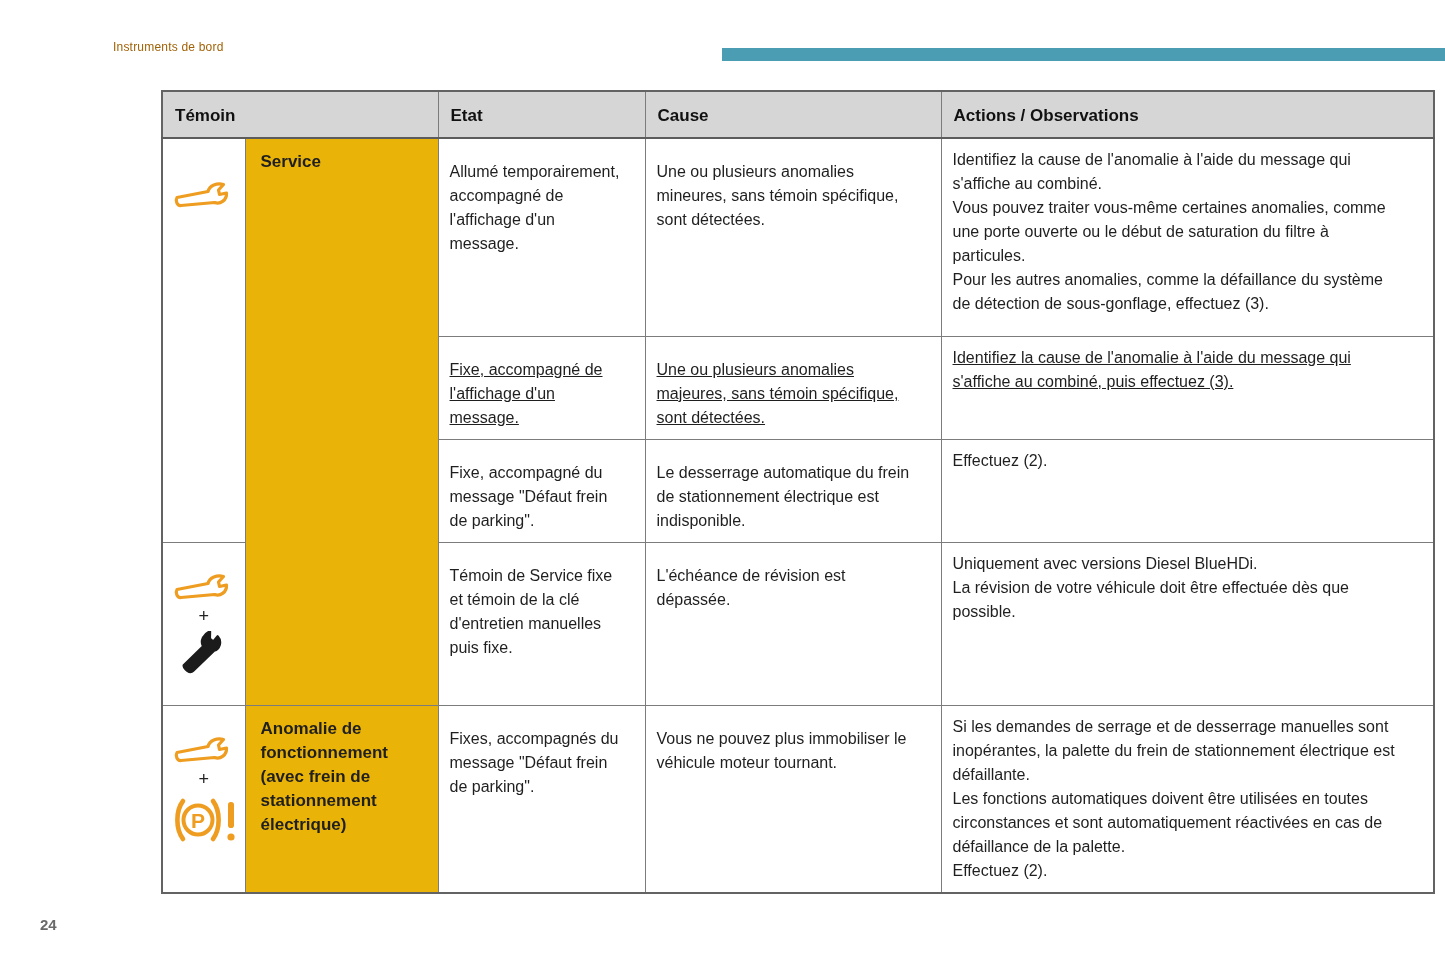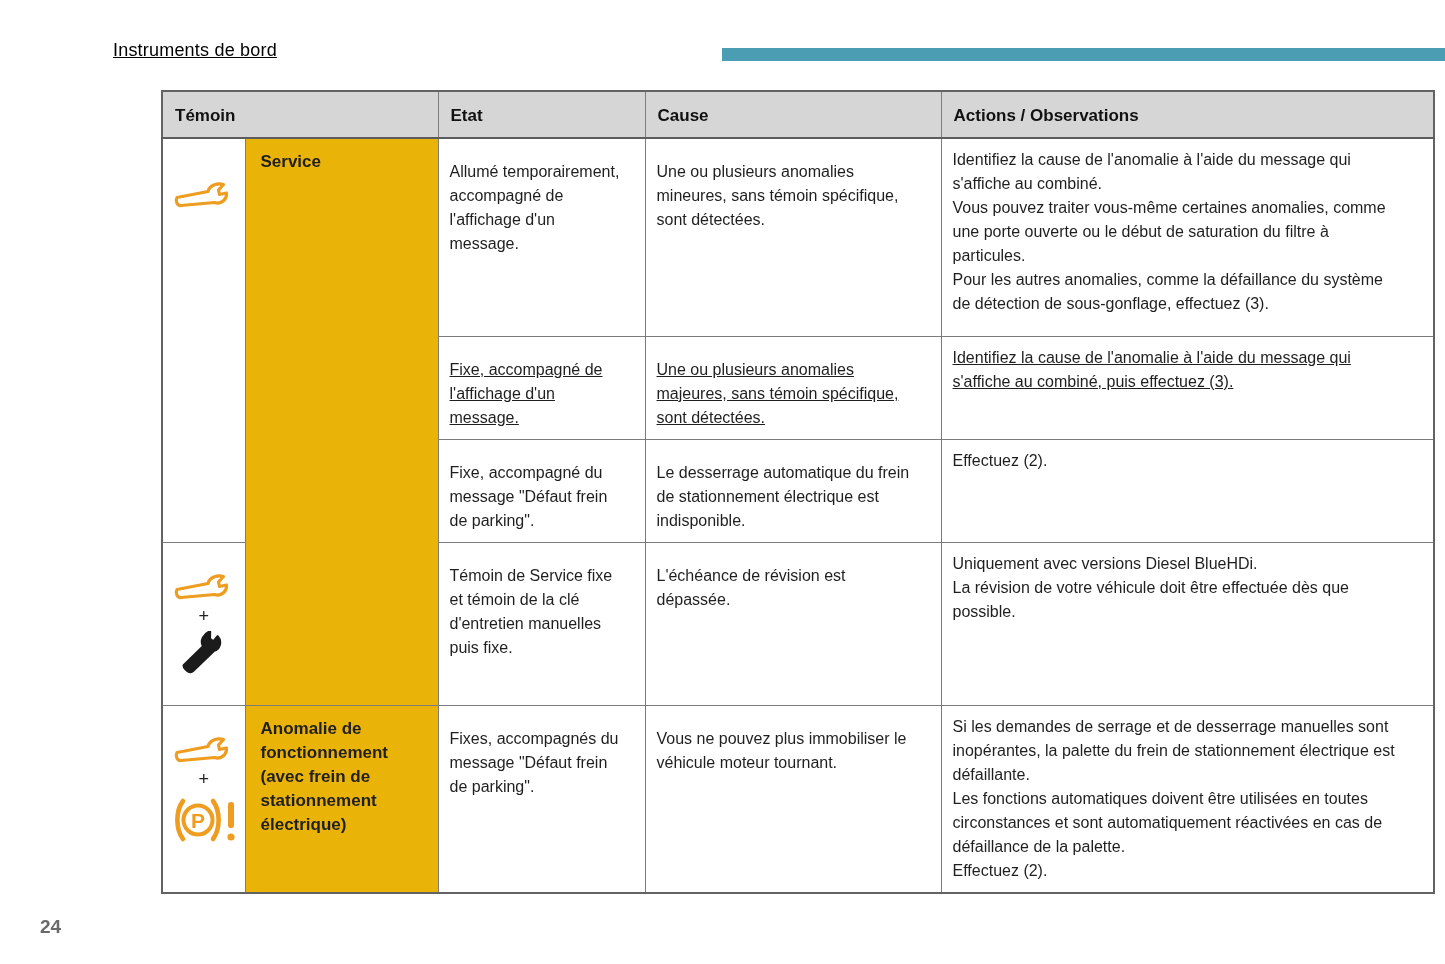--- a/index.html
+++ b/index.html
@@ -6,29 +6,29 @@
   html, body { background: #ffffff; }
   body {
     width: 1445px; height: 964px;
     position: relative;
     font-family: "Liberation Sans", sans-serif;
     color: #1f1f1f;
     overflow: hidden;
   }
   .section-title {
     position: absolute; left: 113px; top: 40px;
-    font-size: 18px; color: #000000; letter-spacing: .2px; text-decoration: underline;
+    font-size: 12px; color: #a16207; letter-spacing: .2px;
   }
   .accent-bar {
     position: absolute; left: 722px; top: 48px;
     width: 723px; height: 13px; background: #4A9DB3;
   }
   .page-number {
     position: absolute; left: 40px; top: 916px;
-    font-size: 19px; font-weight: bold; color: #6a6a6a;
+    font-size: 15px; font-weight: bold; color: #6a6a6a;
   }
   table.warn {
     position: absolute; left: 113px; top: 90px;
     width: 1272px;
     border-collapse: collapse; table-layout: fixed;
     border: 2px solid #636363;
     font-size: 16px; line-height: 24px; margin-left: 48px;
   }
   table.warn col.c-icon { width: 83px; }
   table.warn col.c-name { width: 193px; }

